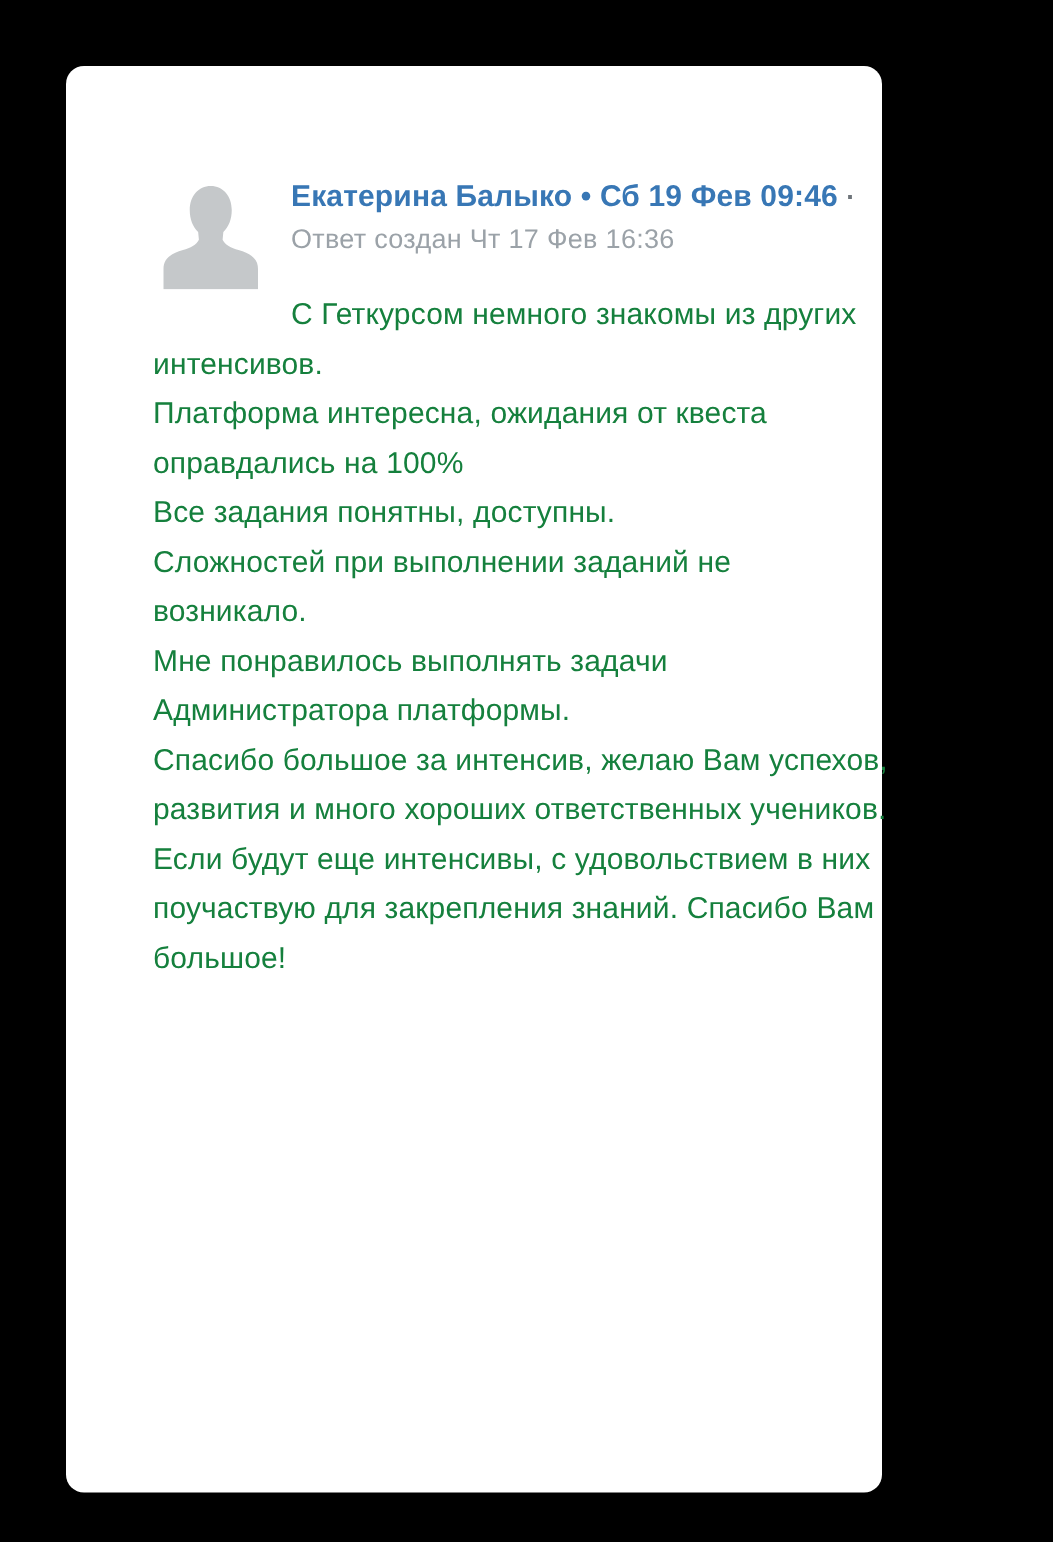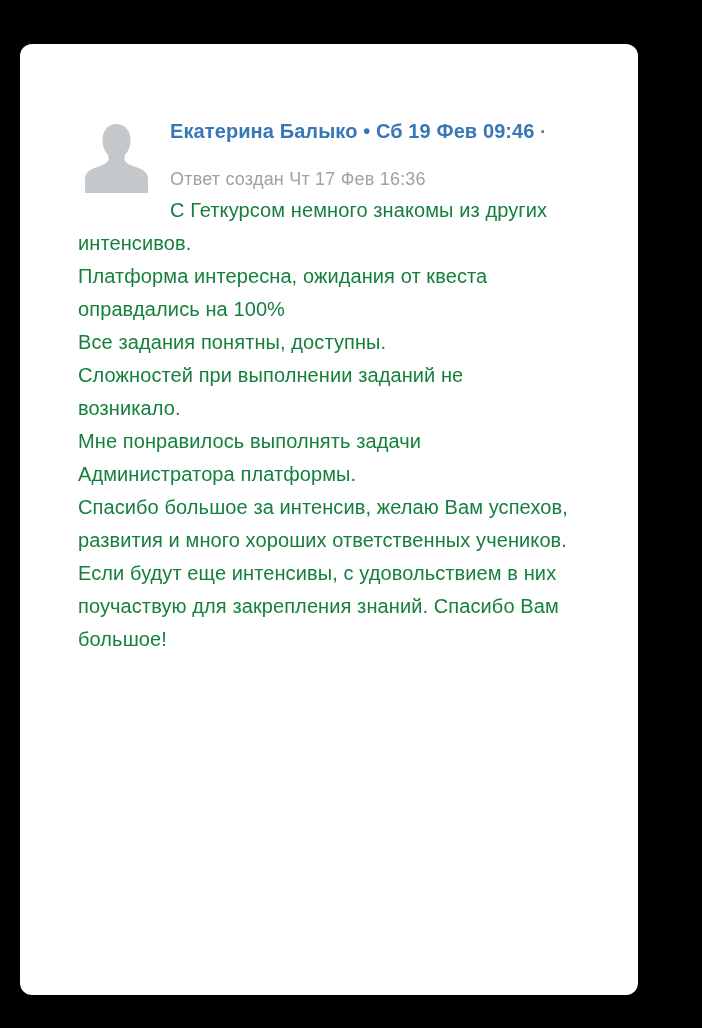--- a/index.html
+++ b/index.html
@@ -12,23 +12,23 @@
     font-family: "Liberation Sans", "DejaVu Sans", sans-serif;
   }
   .stage {
     position: relative;
     width: 702px;
     height: 1028px;
     background: #000000;
   }
   .card {
     position: absolute;
-    left: 20px;
+    left: 44px;
     top: 44px;
-    width: 618px;
+    width: 544px;
     height: 951px;
     background: #ffffff;
     border-radius: 12px;
     box-shadow: 0 2px 10px rgba(0,0,0,0.35);
     box-sizing: border-box;
     padding: 74px 58px 0 58px;
   }
   .comment-header {
     position: relative;
     min-height: 75px;
@@ -69,21 +69,21 @@
   .timestamp {
     color: #3877b5;
   }
   .menu-dot {
     color: #6e747a;
     font-weight: 700;
     font-size: 18px;
     cursor: pointer;
   }
   .reply-status {
-    margin-top: 22px;
+    margin-top: 3px;
     font-size: 18px;
     line-height: 24px;
     font-weight: 400;
     color: #9ba2a8;
     letter-spacing: 0.2px;
     white-space: nowrap;
   }
   .comment-body {
     margin-top: 1px;
     font-size: 20px;

